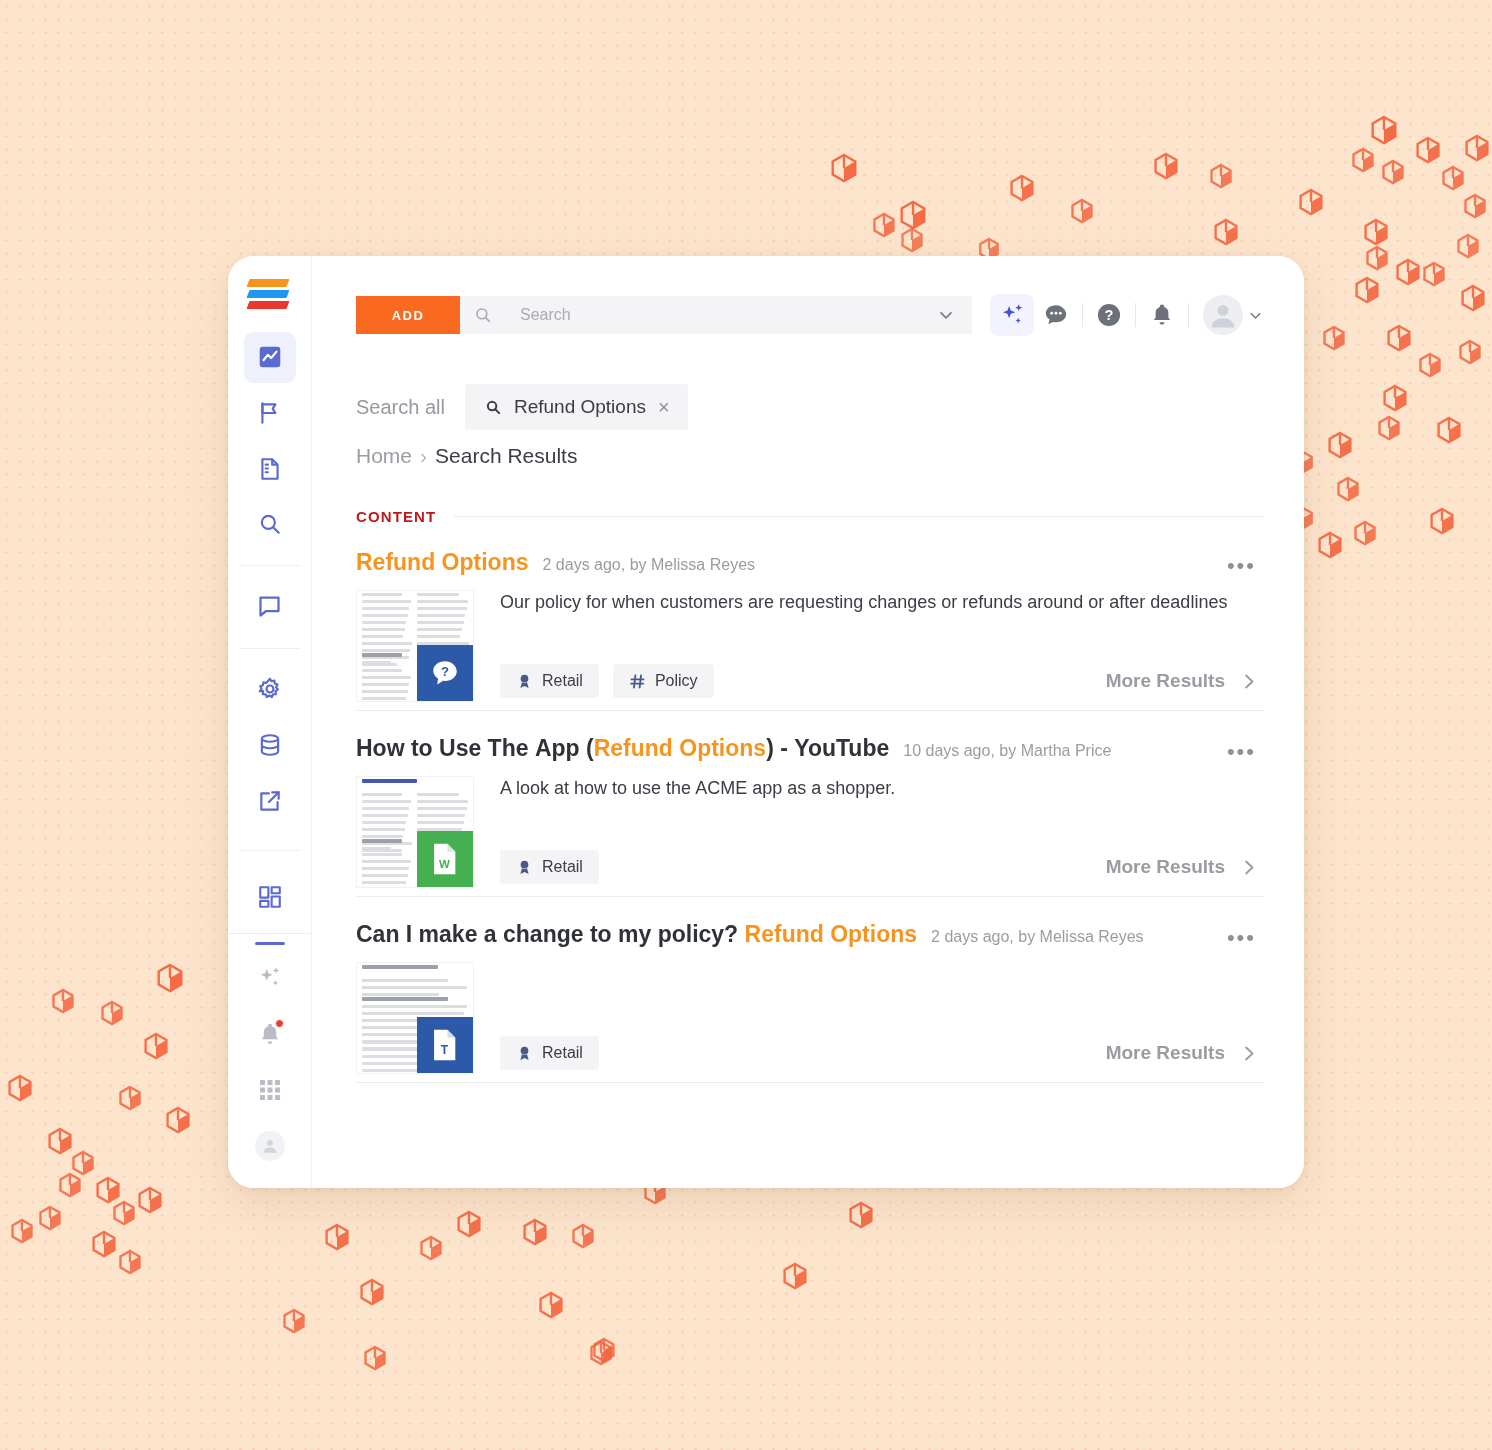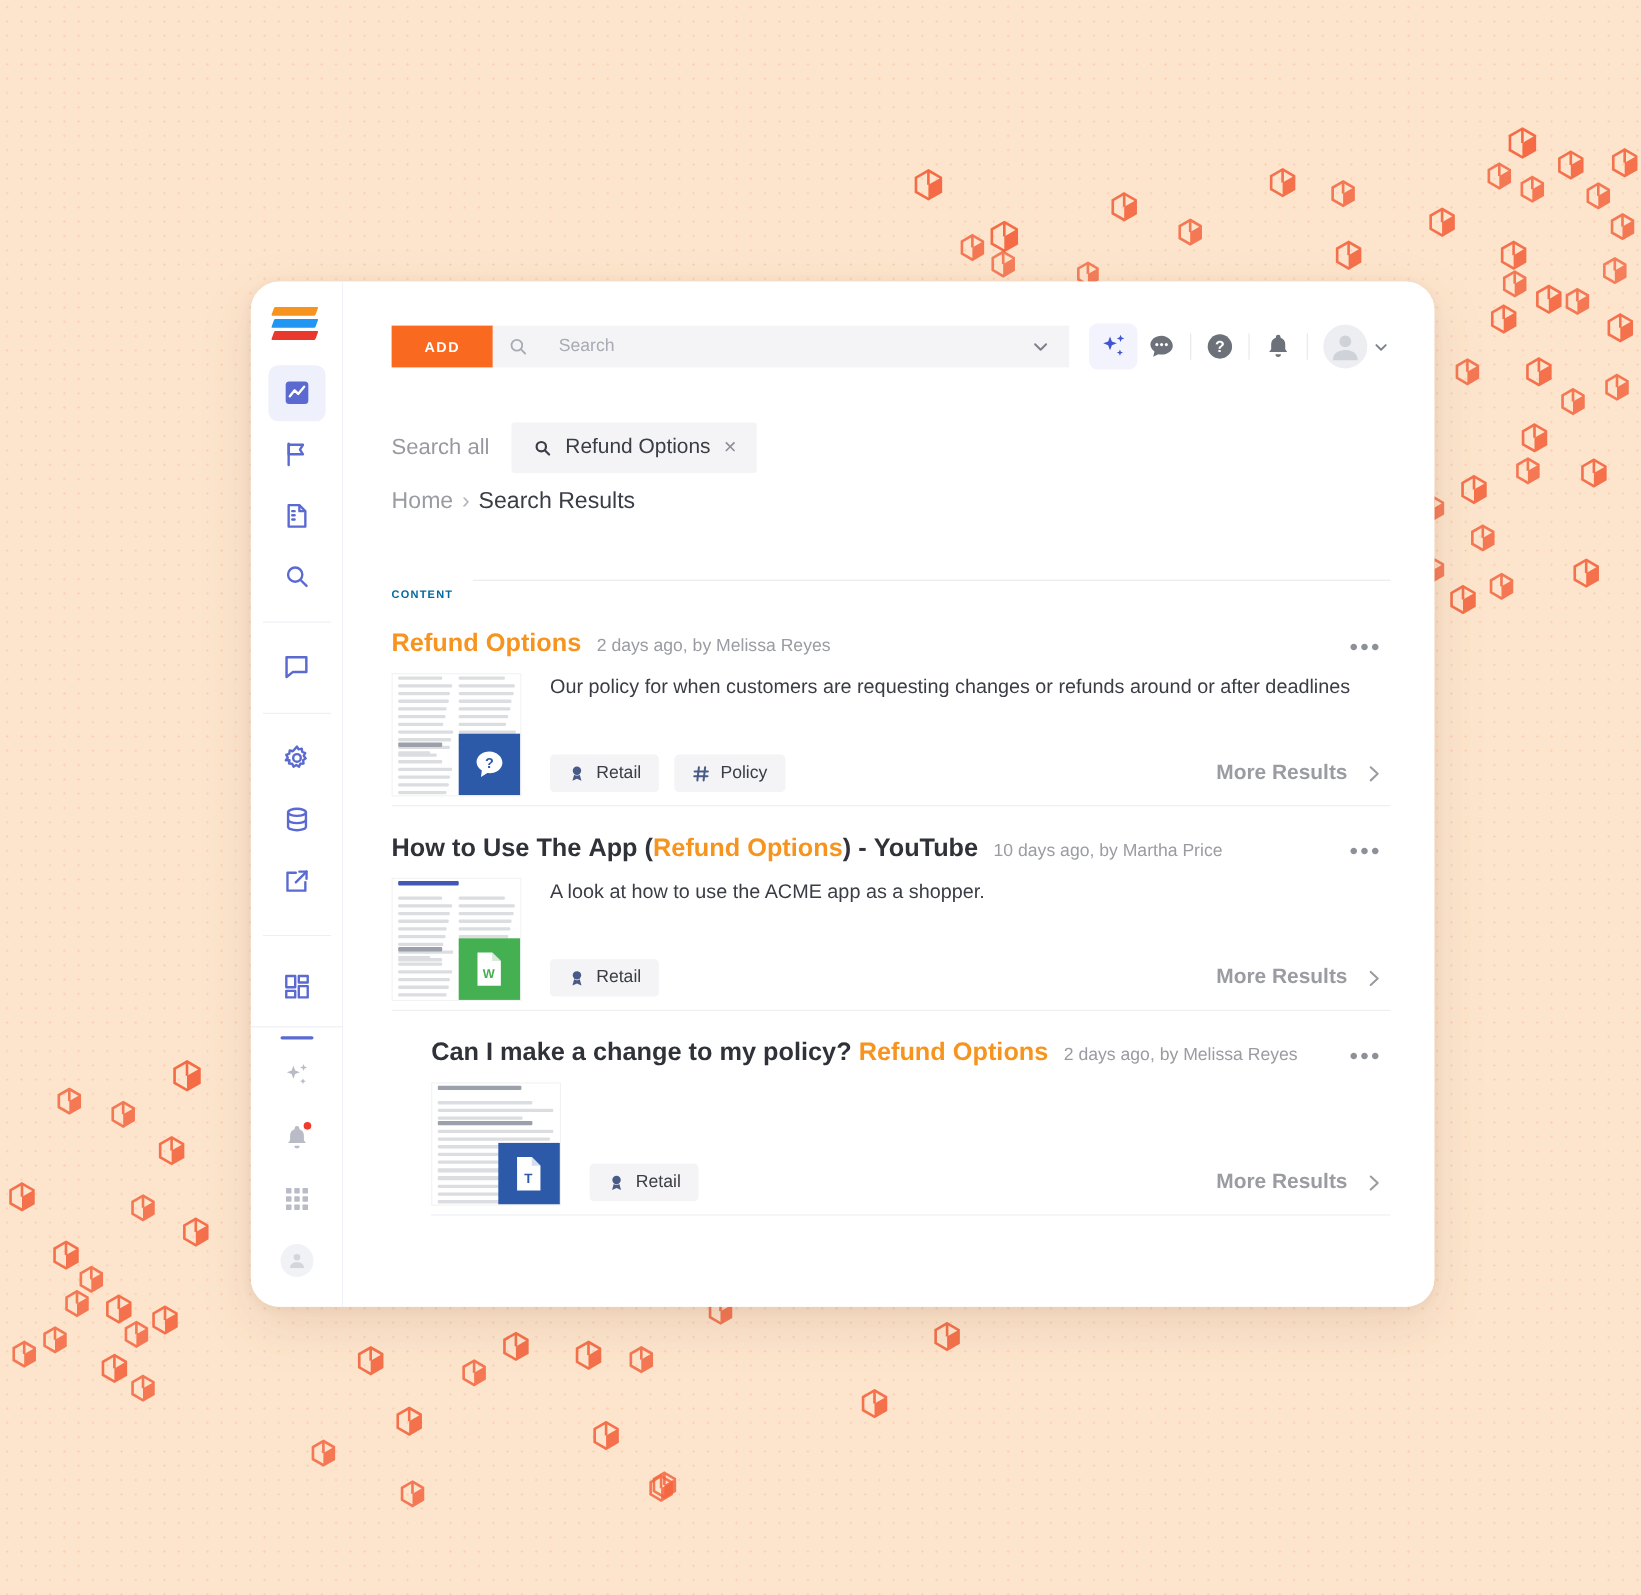--- a/index.html
+++ b/index.html
@@ -95,21 +95,21 @@
     position: relative;
     overflow: hidden;
   }
 
   
   #header-row { display: flex; align-items: center; gap: 0; }
   #add-button {
     background: #f96a20;
     color: #ffffff;
     font-size: 13px; font-weight: bold; letter-spacing: 1.4px;
-    width: 92px; height: 38px;
+    width: 104px; height: 38px;
     border: none; cursor: pointer;
     display: flex; align-items: center; justify-content: center;
   }
   #search-wrap {
     flex: 1;
     height: 38px;
     background: #f4f4f6;
     display: flex; align-items: center;
     padding: 0 16px 0 14px;
     position: relative;
@@ -157,33 +157,32 @@
   
   #breadcrumb { margin-top: 14px; display: flex; align-items: center; gap: 8px; font-size: 21px; }
   #crumb-home { color: #9a9ca2; cursor: pointer; }
   #crumb-sep { color: #b4b6bc; }
   #crumb-current { color: #3a3d45; }
 
   
   #content-section { margin-top: 40px; }
   #content-heading-row { display: flex; align-items: center; gap: 18px; }
   #content-heading {
-    font-size: 10px; font-weight: bold; letter-spacing: 1.1px; color: #0369a1;
+    font-size: 15px; font-weight: bold; letter-spacing: 1.1px; color: #b91c1c;
     white-space: nowrap;
-    margin-top: 28px;
   }
   #content-heading-rule { flex: 1; height: 1px; background: #e9eaee; }
 
   .result {
     padding-top: 24px;
     border-bottom: 1px solid #eceef1;
     padding-bottom: 8px;
     position: relative;
   }
-  .result:last-child { border-bottom: 1px solid #eceef1; margin-left: 36px; }
+  .result:last-child { border-bottom: 1px solid #eceef1; }
   .result-title-row { display: flex; align-items: baseline; gap: 14px; padding-right: 70px; }
   .result-title { font-size: 23px; font-weight: bold; color: #2f3238; cursor: pointer; }
   .result-title .hl { color: #f7941e; }
   .result-meta { font-size: 16px; color: #9a9ca2; white-space: nowrap; }
   .result-menu {
     position: absolute; right: 8px; top: 36px;
     color: #8d9098; letter-spacing: 2px; font-size: 22px; cursor: pointer;
     line-height: 10px;
   }
   .result-body { display: flex; margin-top: 14px; }

